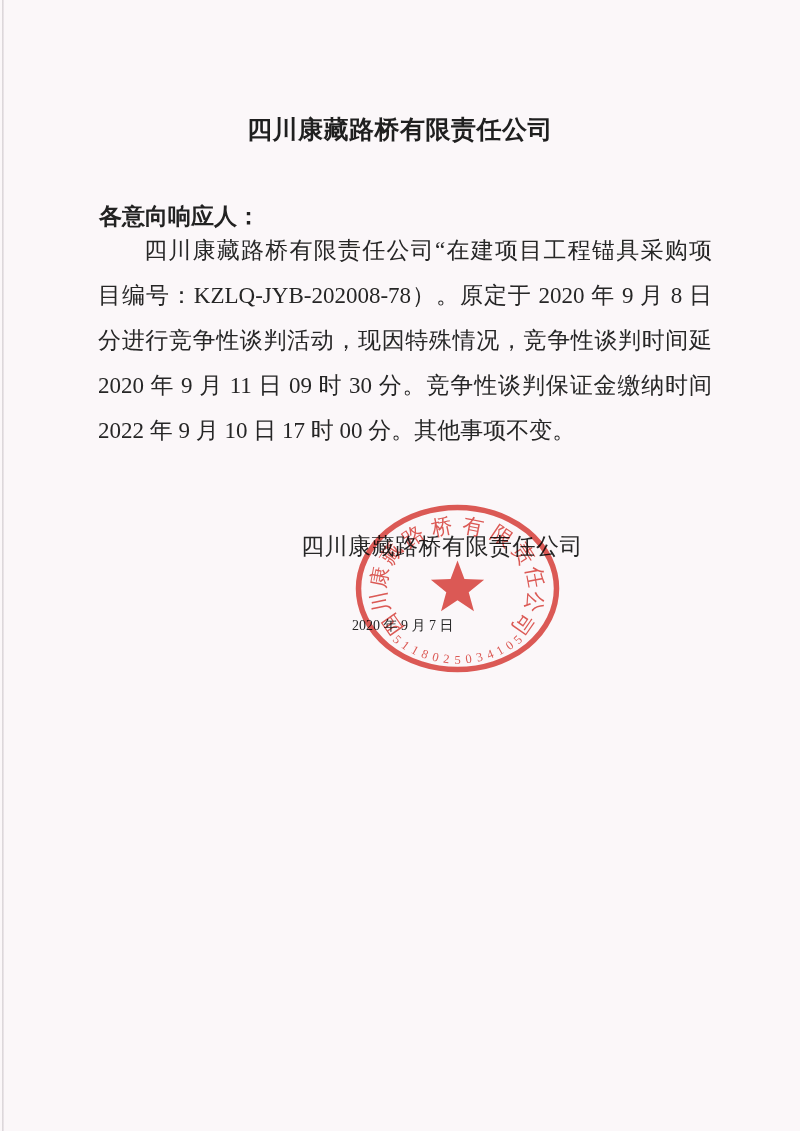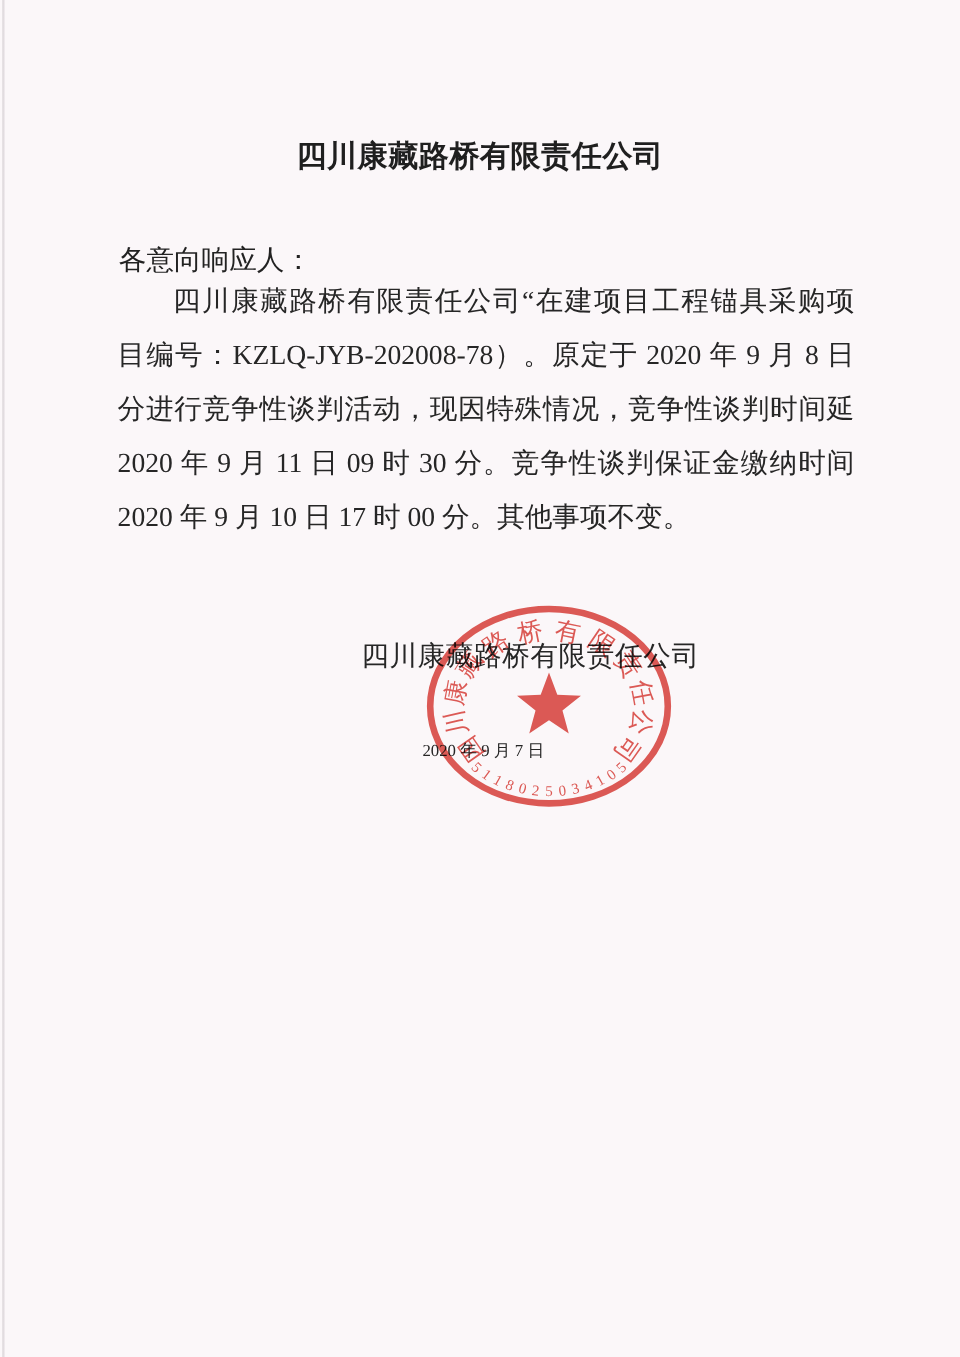--- a/index.html
+++ b/index.html
@@ -18,21 +18,21 @@
     background:linear-gradient(to right,#d7d2d5,#eee8ec);
   }
   .doc-title{
     position:absolute;left:0;width:800px;text-align:center;
     margin:0;color:#1f1f1f;font-weight:bold;
   }
   .title-1{top:113px;font-size:25px;letter-spacing:0.5px;}
   .title-2{top:156px;font-size:25px;letter-spacing:0.3px;}
   .salutation{
     position:absolute;left:99px;top:201px;
-    font-size:23px;font-weight:normal;color:#222;
+    font-size:23px;font-weight:bold;color:#222;
   }
   .paragraph{
     position:absolute;left:98px;top:228px;width:614px;
     font-size:23px;color:#262626;
   }
   .para-line{
     line-height:45px;height:45px;white-space:nowrap;
   }
   .para-line.fill{
     text-align:justify;text-align-last:justify;white-space:normal;
@@ -63,21 +63,21 @@
   <h1 class="doc-title title-1">四川康藏路桥有限责任公司</h1>
 
 
   <div class="salutation">各意向响应人：</div>
 
   <div class="paragraph">
       <div class="para-line first fill">四川康藏路桥有限责任公司“在建项目工程锚具采购项目”（项</div>
       <div class="para-line fill">目编号：KZLQ-JYB-202008-78）。原定于 2020 年 9 月 8 日 09 时 00</div>
       <div class="para-line fill">分进行竞争性谈判活动，现因特殊情况，竞争性谈判时间延期至</div>
       <div class="para-line fill">2020 年 9 月 11 日 09 时 30 分。竞争性谈判保证金缴纳时间顺延至</div>
-      <div class="para-line">2020 年 9 月 10 日 17 时 00 分。其他事项不变。</div>
+      <div class="para-line">2022 年 9 月 10 日 17 时 00 分。其他事项不变。</div>
     </div>
 
   <div class="signature">四川康藏路桥有限责任公司</div>
 
   <div class="date">2020 年 9 月 7 日</div>
 
   <svg class="seal" viewBox="0 0 213 179" aria-hidden="true">
     <ellipse cx="106.5" cy="89.5" rx="99" ry="81" fill="none" stroke-width="5.5" stroke="#dc4a44"></ellipse>
     <path d="M 0,-28 L 6.94,-9.55 L 26.63,-8.65 L 11.22,3.65 L 16.46,22.65 L 0,11.8 L -16.46,22.65 L -11.22,3.65 L -26.63,-8.65 L -6.94,-9.55 Z" transform="translate(106.5,89.5)" fill="#dc4a44"></path>
     <g>

